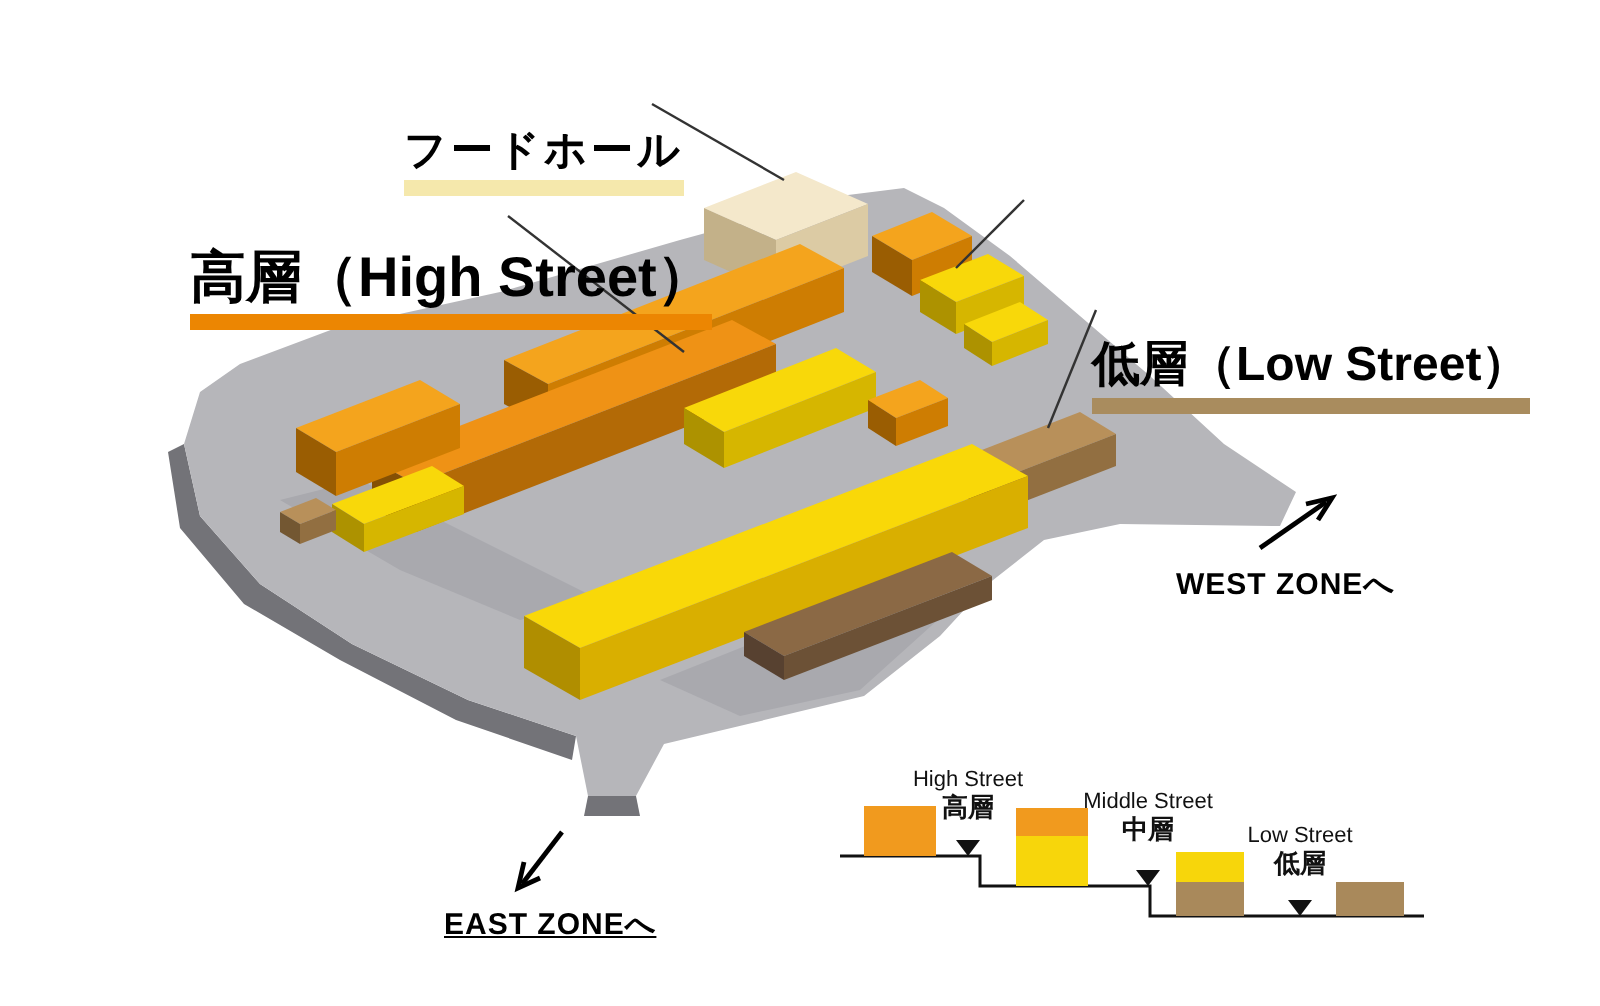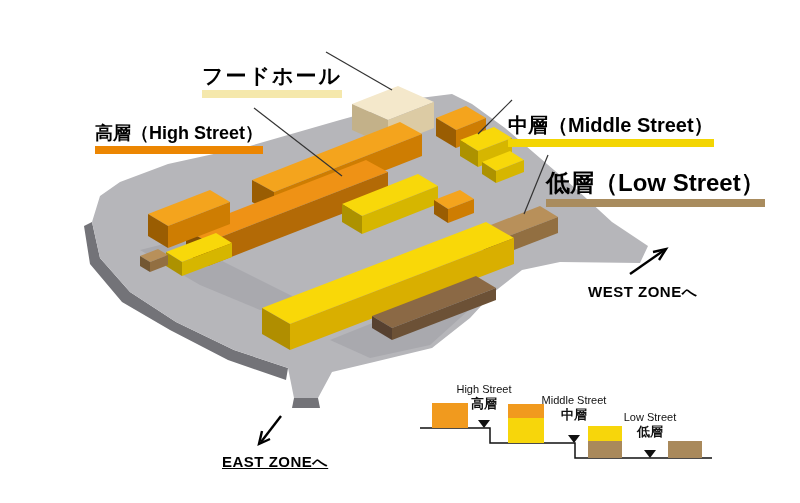--- a/index.html
+++ b/index.html
@@ -156,26 +156,25 @@
       <rect x="668" y="441" width="34" height="17" fill="#A9895B"></rect>
     </g>
   </svg>
 
   <div class="callout" style="left:202px;top:24px;">
     <span class="t" style="font-size:21px;letter-spacing:2px;">フードホール</span>
     <div class="bar" style="background-color: rgb(245, 232, 172);"></div>
   </div>
 
   <div class="callout" style="left:95px;top:83px;">
-    <span class="t" style="font-size:18px;">高層（High Street）</span>
+    <span class="t" style="font-size:28px;">高層（High Street）</span>
     <div class="bar" style="background-color: rgb(236, 134, 2);"></div>
   </div>
 
   <div class="callout" style="left:508px;top:74px;">
-    <span class="t" style="font-size:20px;">中層（Middle Street）</span>
     <div class="bar" style="background-color: rgb(243, 213, 3);"></div>
   </div>
 
   <div class="callout" style="left:546px;top:129px;">
     <span class="t" style="font-size:24px;">低層（Low Street）</span>
     <div class="bar" style="background-color: rgb(169, 140, 94);"></div>
   </div>
 
   <div class="zone" style="left:588px;top:283px;">WEST ZONEへ</div>
   <div class="zone" style="left:222px;top:453px;text-decoration:underline;">EAST ZONEへ</div>

